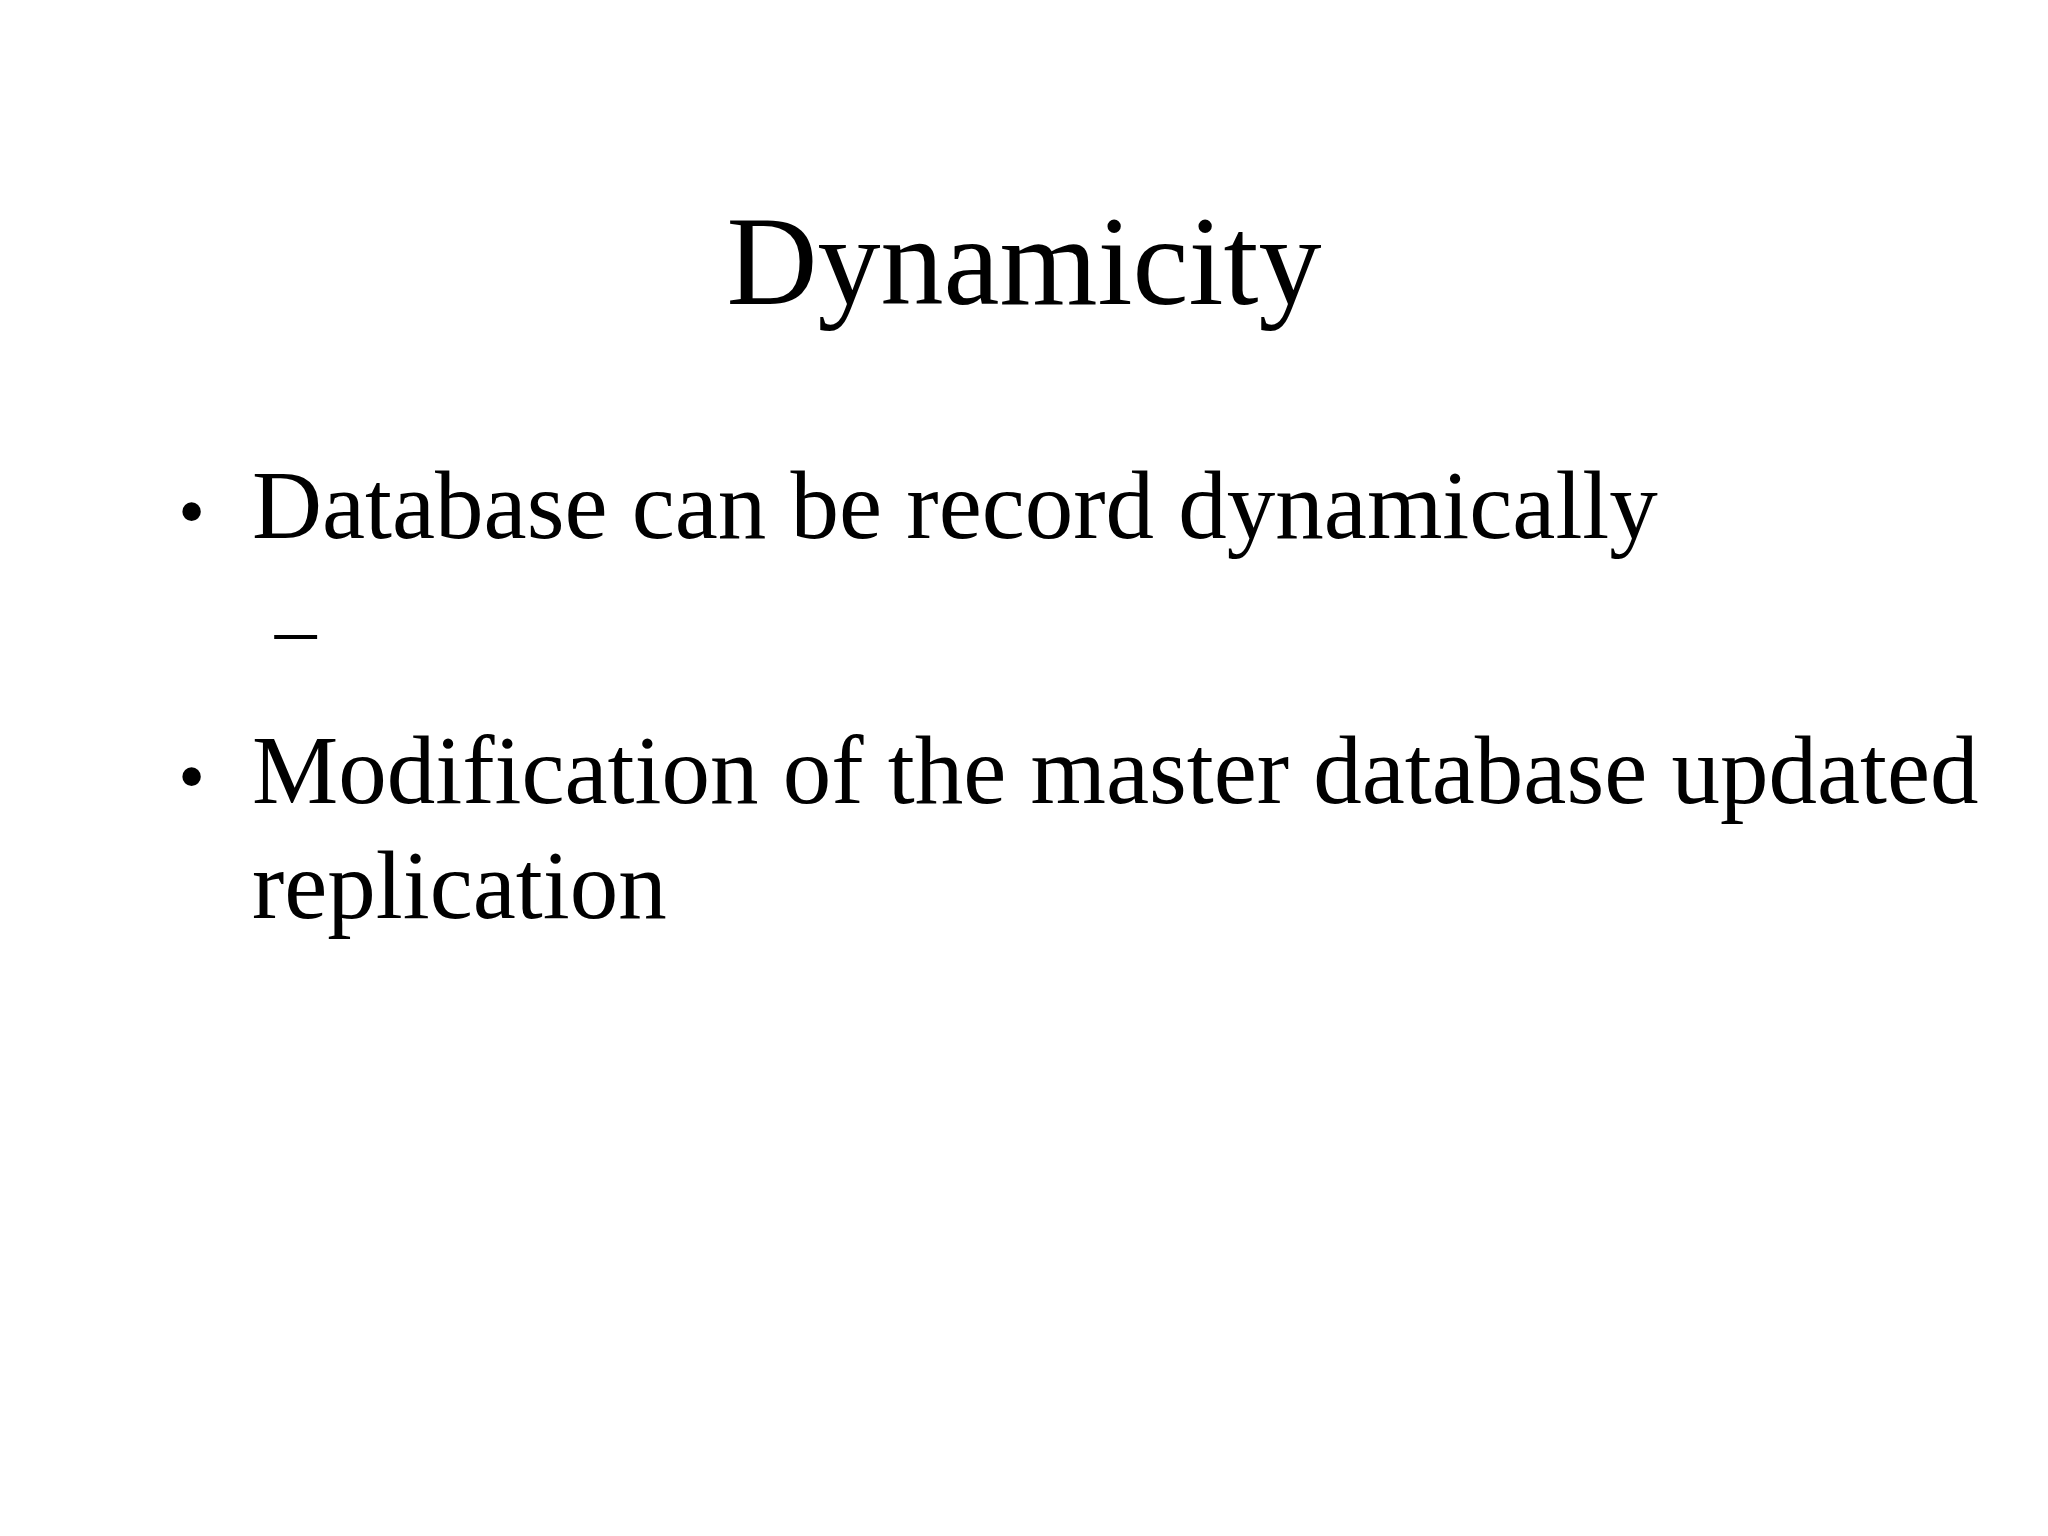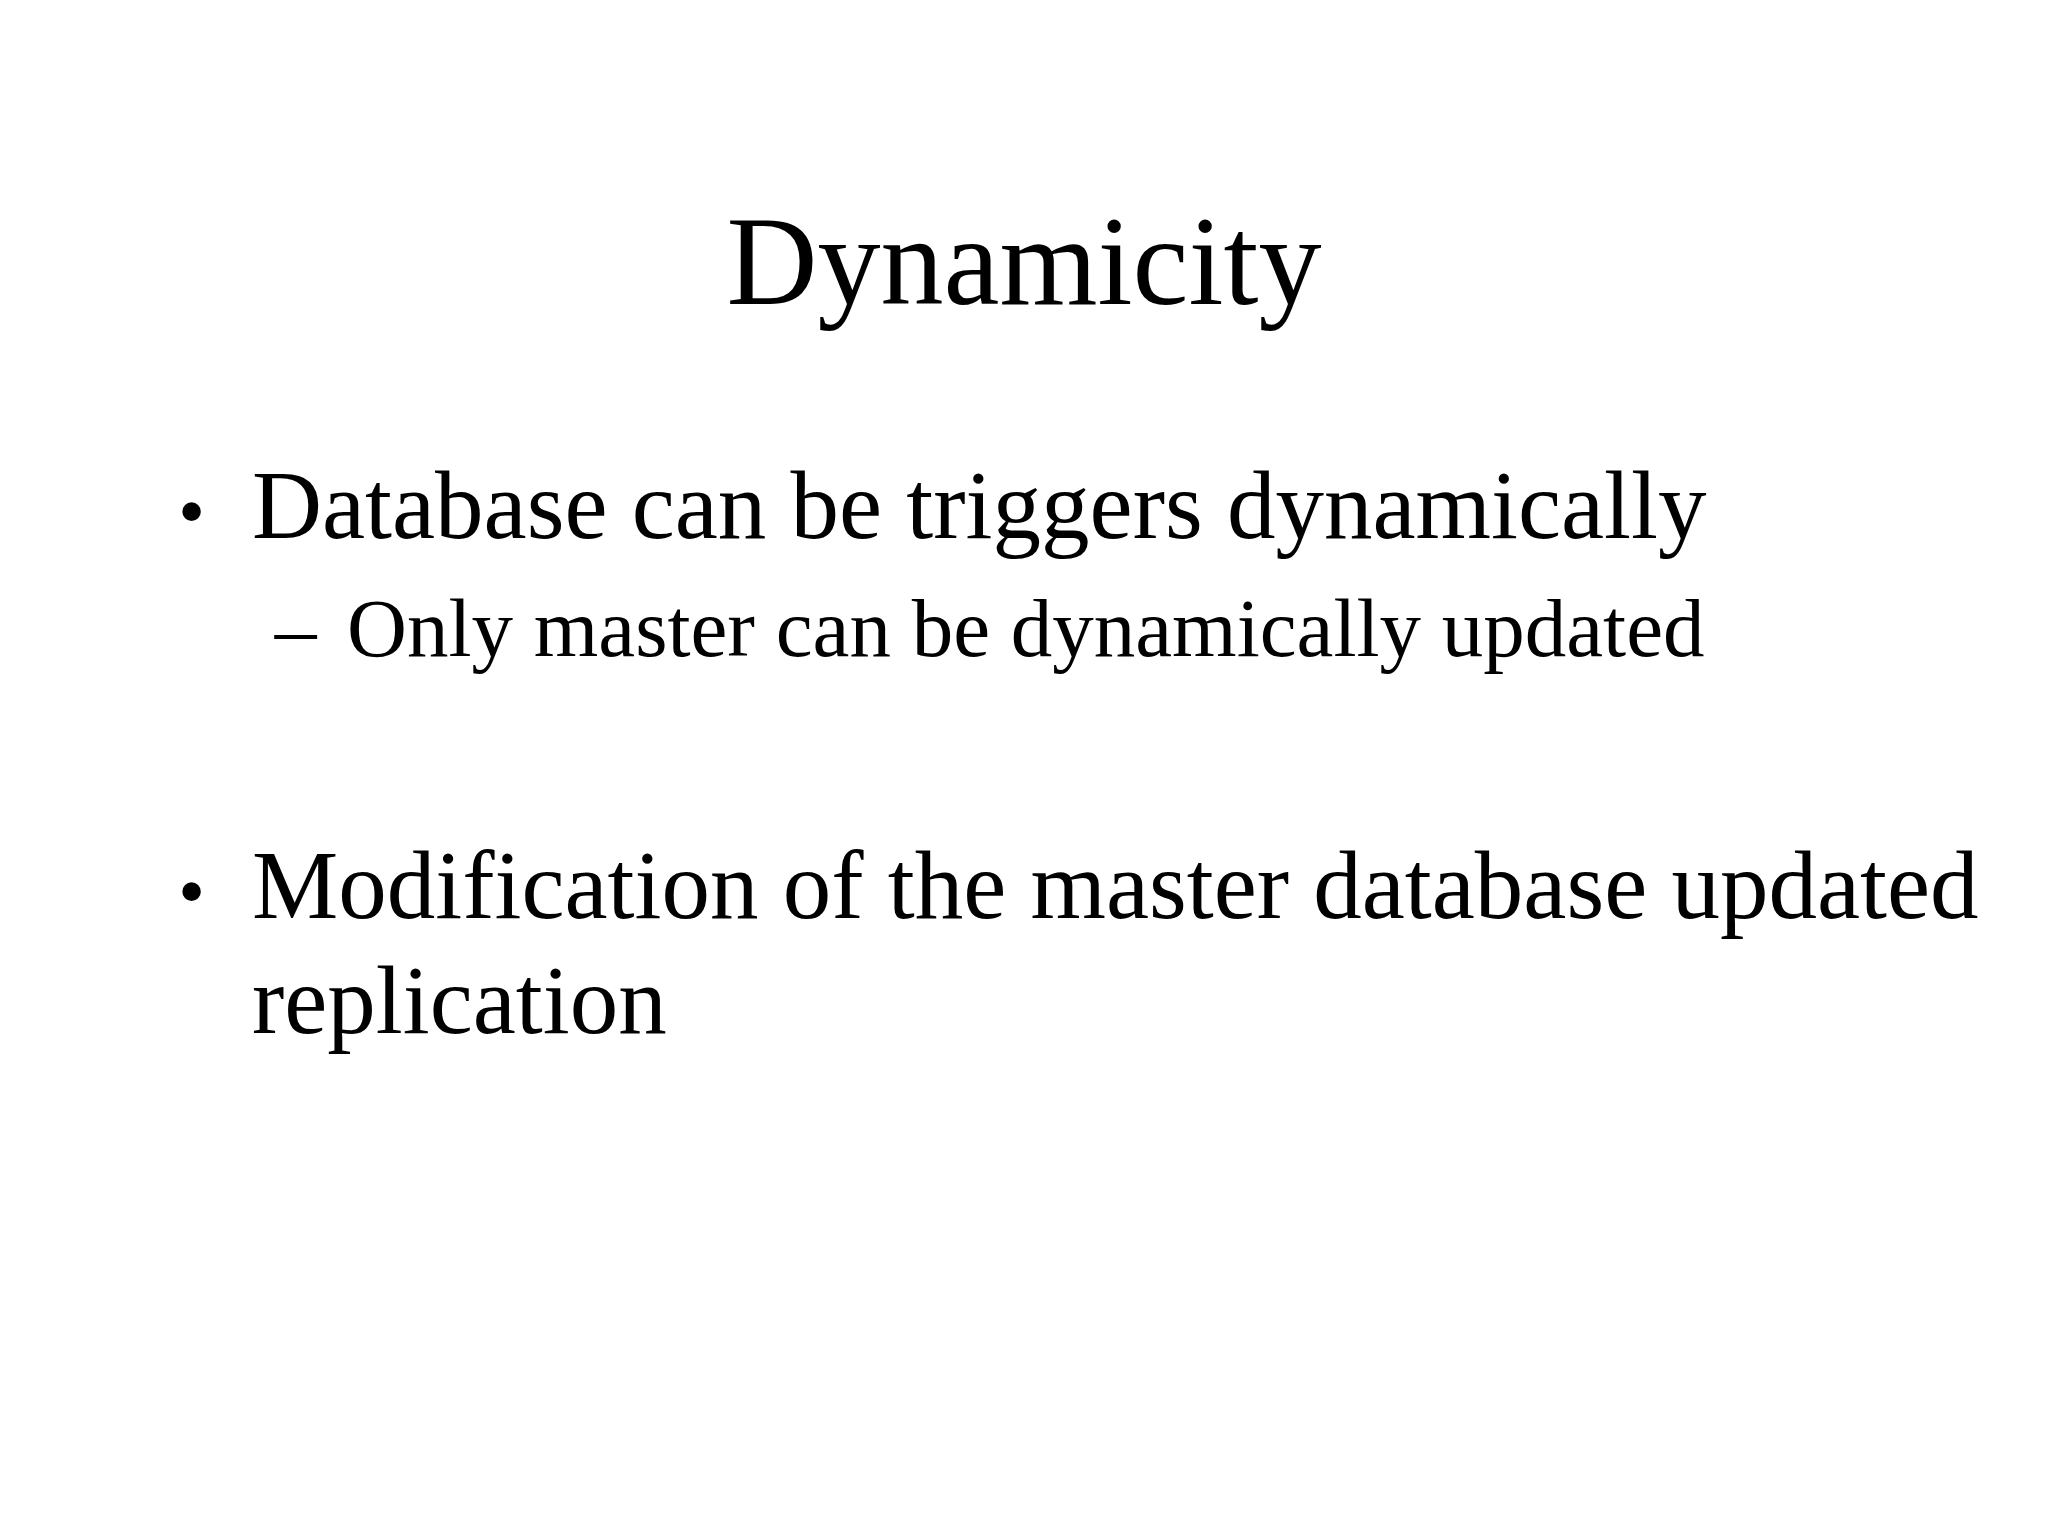--- a/index.html
+++ b/index.html
@@ -69,30 +69,29 @@
 <body>
 
 <div class="slide">
 
   <h1 class="title">Dynamicity</h1>
 
   <div class="body">
 
     <div class="row l1">
       <span class="marker"><span class="glyph">•</span></span>
-      <span class="text">Database can be triggers dynamically</span>
+      <span class="text">Database can be record dynamically</span>
     </div>
 
     <div class="row l2">
       <span class="marker">–</span>
     </div>
 
     <div class="row l2">
       <span class="marker">–</span>
-      <span class="text">Only master can be dynamically updated</span>
     </div>
 
     <div class="row l1 row-b2">
       <span class="marker"><span class="glyph">•</span></span>
       <span class="text">Modification of the master database updated replication</span>
     </div>
 
   </div>
 </div>
 

